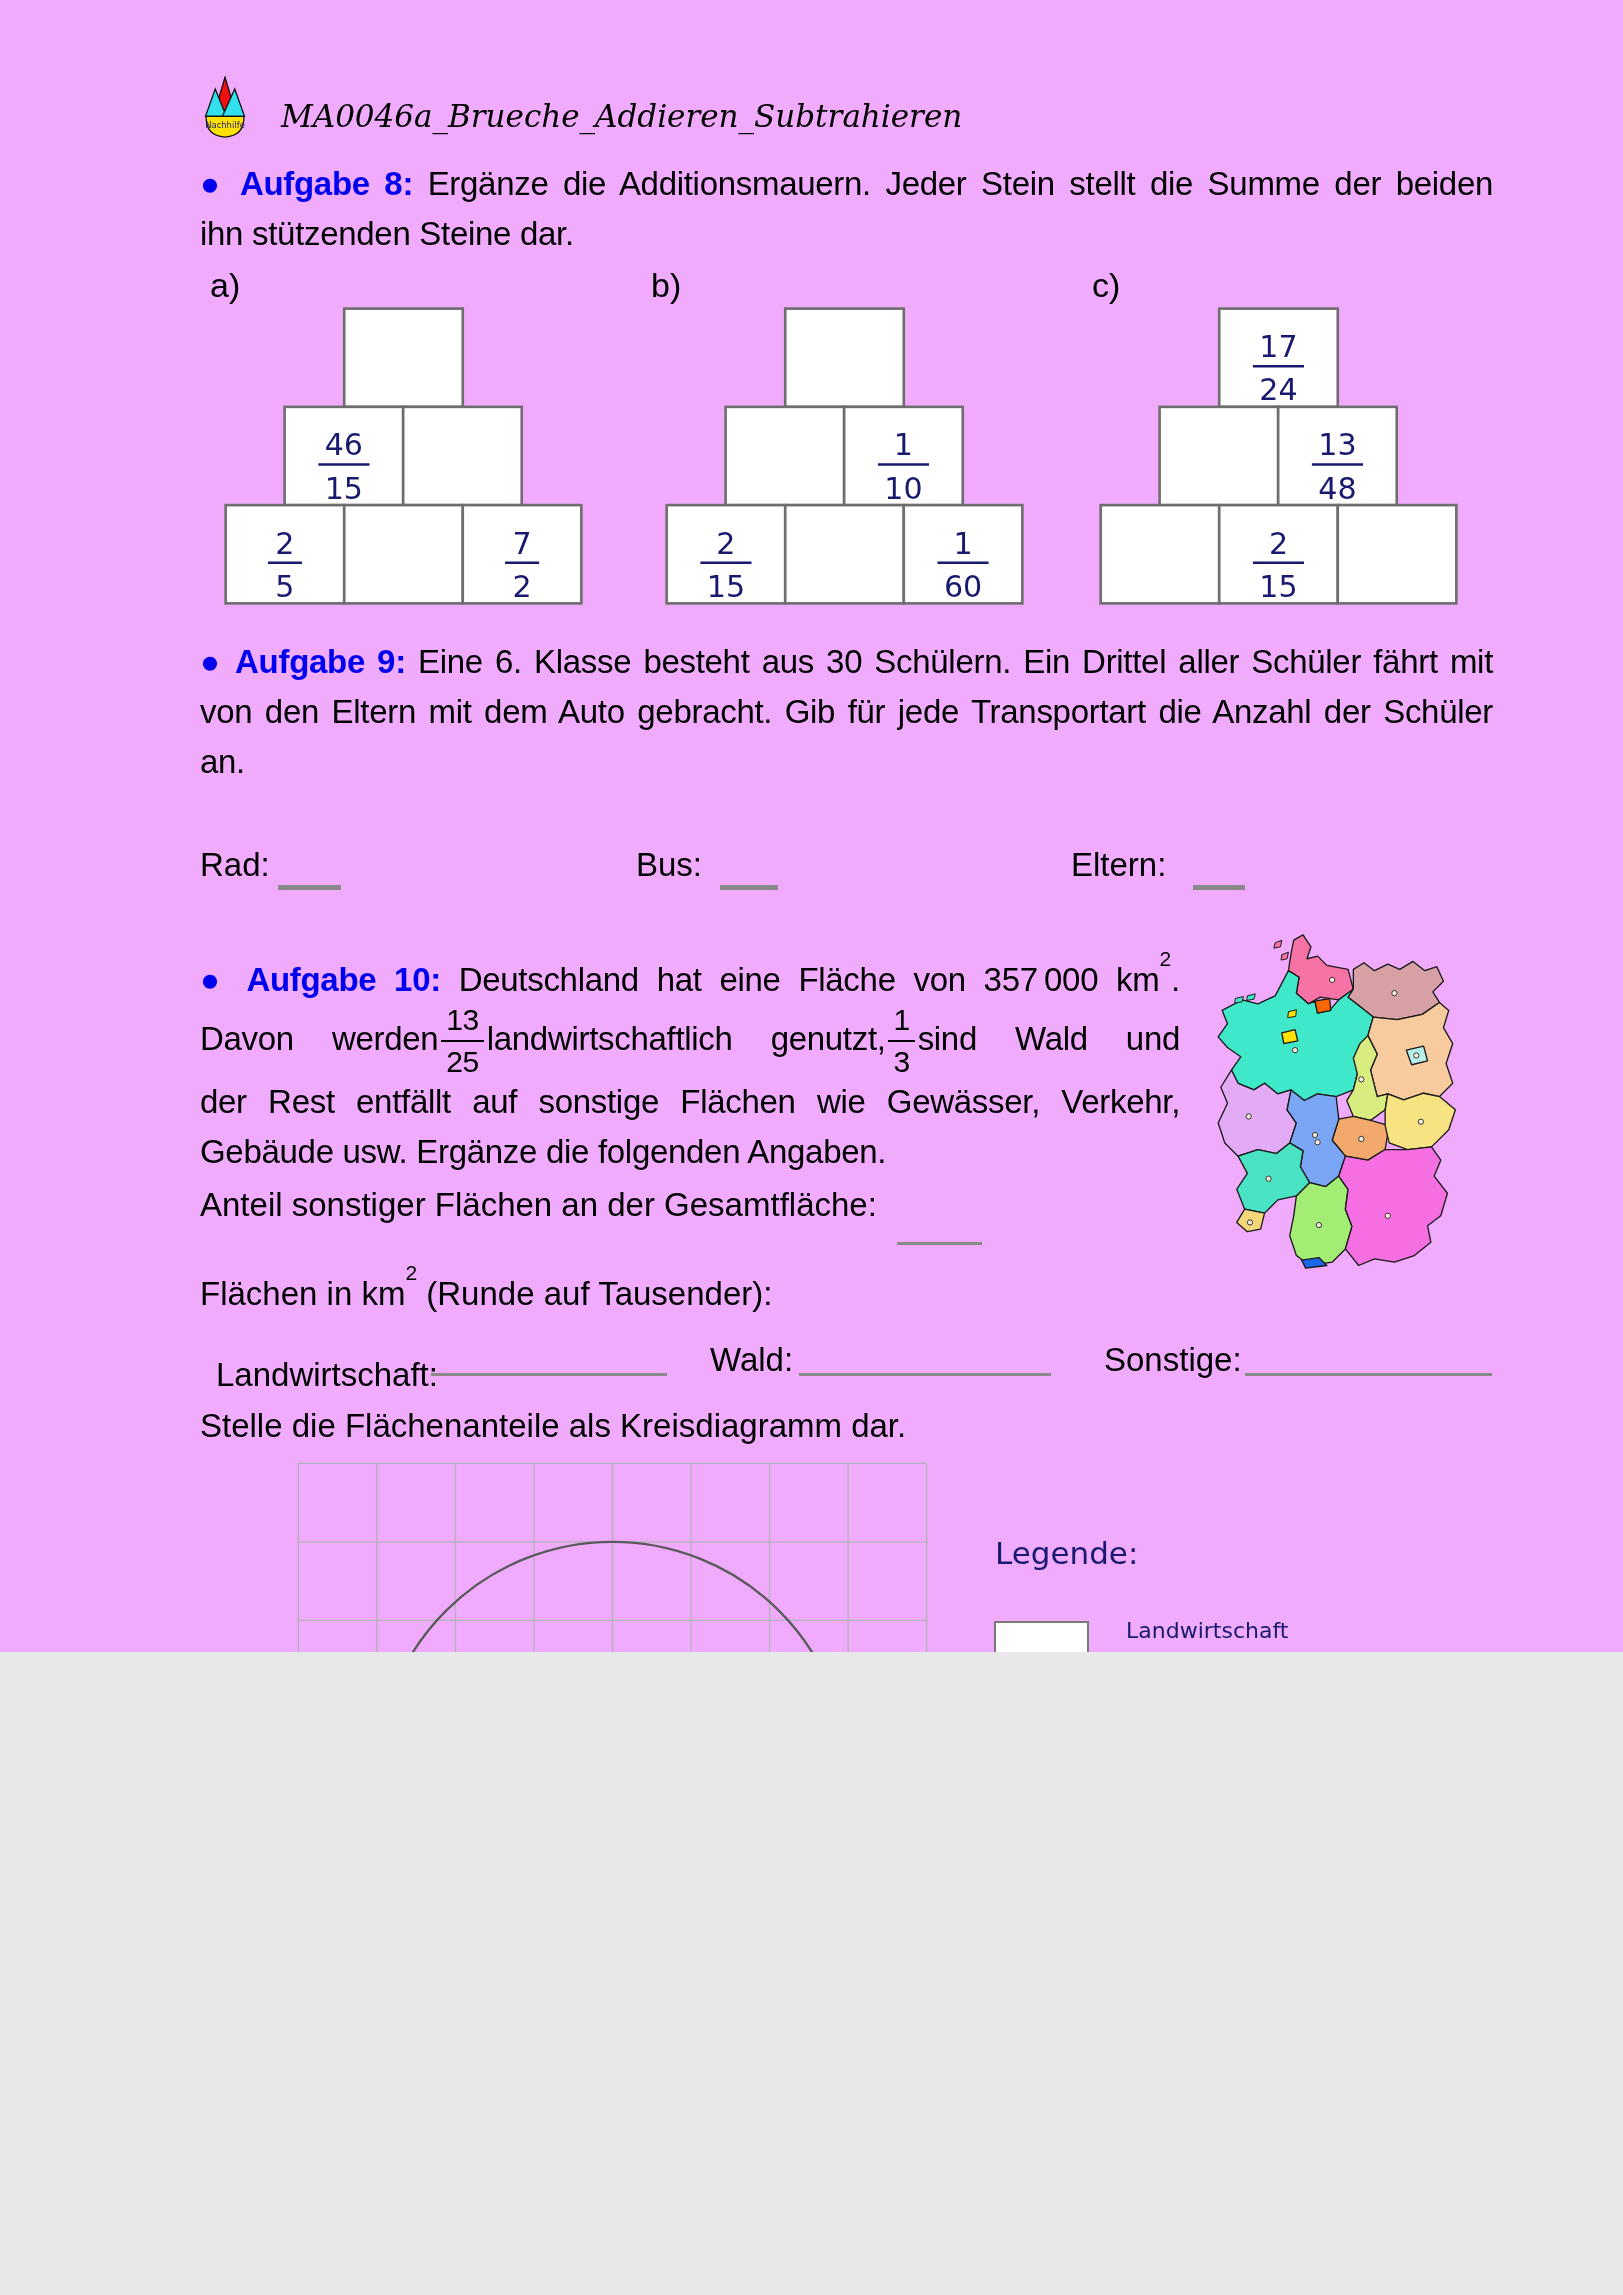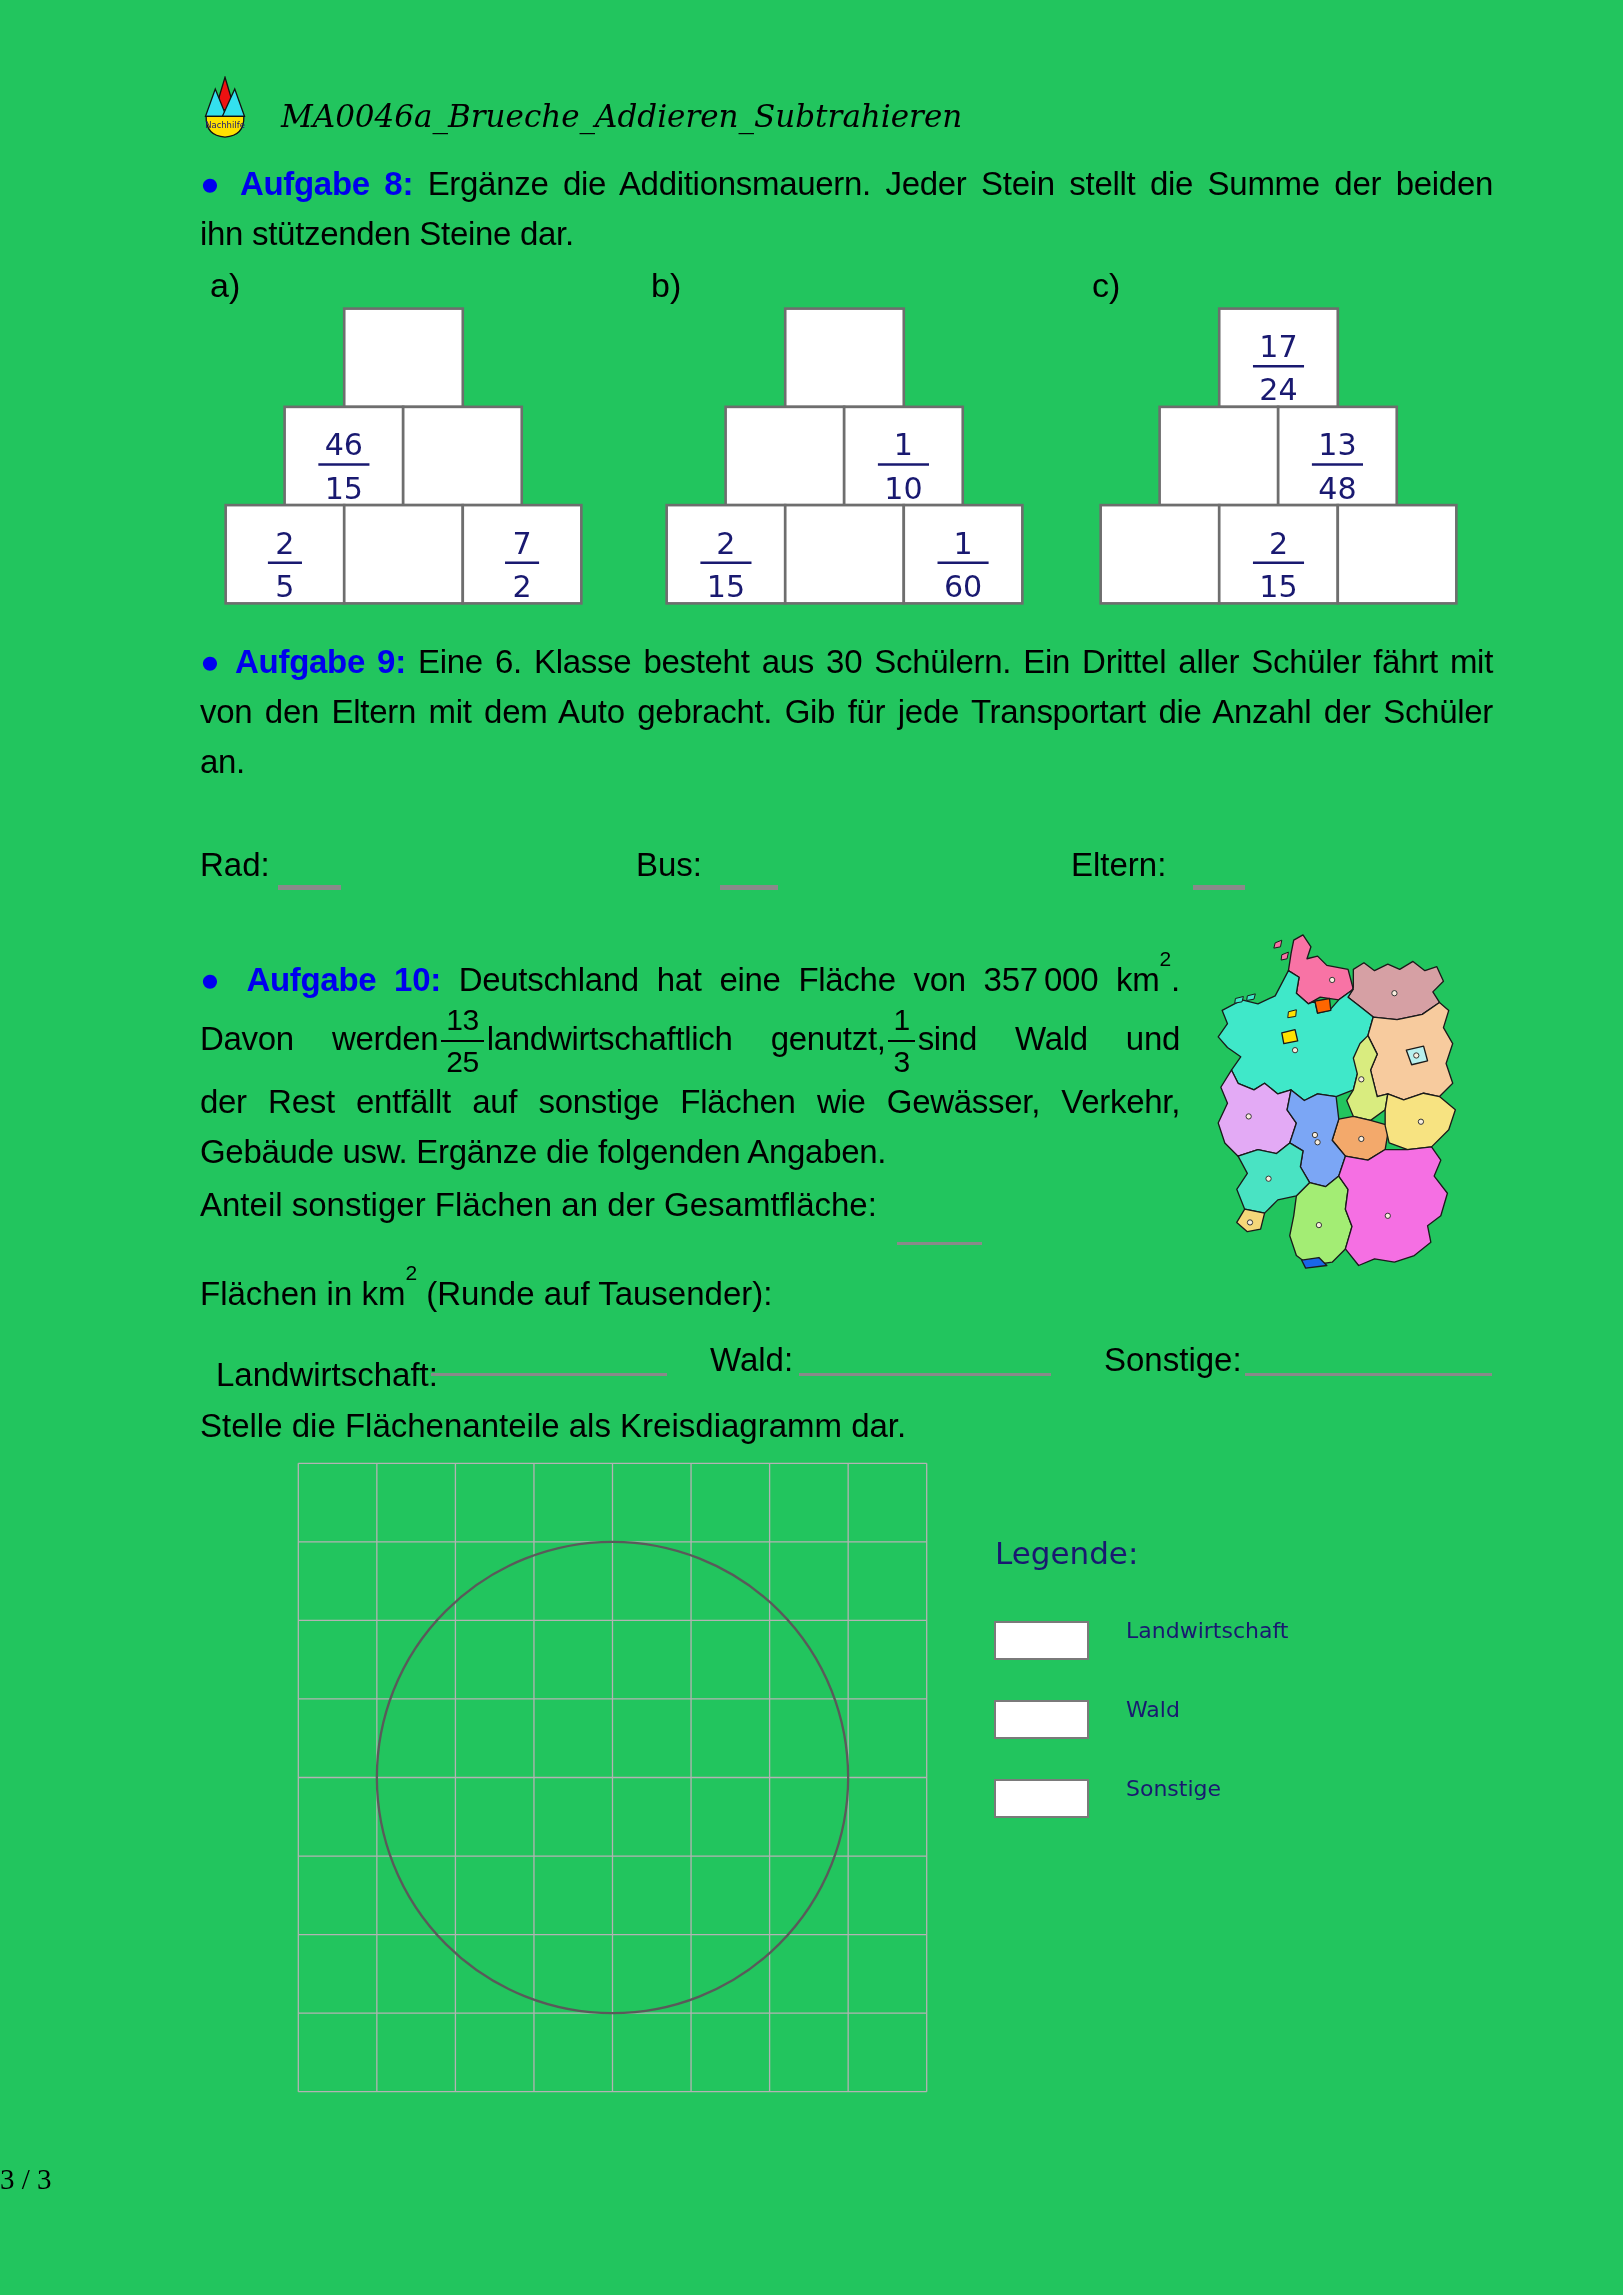--- a/index.html
+++ b/index.html
@@ -1,18 +1,18 @@
 <!DOCTYPE html>
 <html lang="de" style="font-size:10.5px"><head>
 <meta charset="utf-8">
 <title>MA0046a Worksheet</title>
 <style>
   html,body{margin:0;padding:0;background:#e8e8e8;}
   .page{
-    position:relative;width:1623px;height:2295px;background:#22c55e;
+    position:relative;width:1623px;height:1652px;background:#f0abfc;
     margin:0 auto;overflow:hidden;
     font-family:"Liberation Sans",sans-serif;color:#000;
   }
   
   .hdr-logo{position:absolute;left:204px;top:76px;width:42px;height:65px;}
   .hdr-title{
     position:absolute;left:265px;top:98px;
     font-family:"DejaVu Serif",serif;font-style:italic;
     font-size:31px;color:#000;white-space:nowrap;margin-left:16px;
   }

